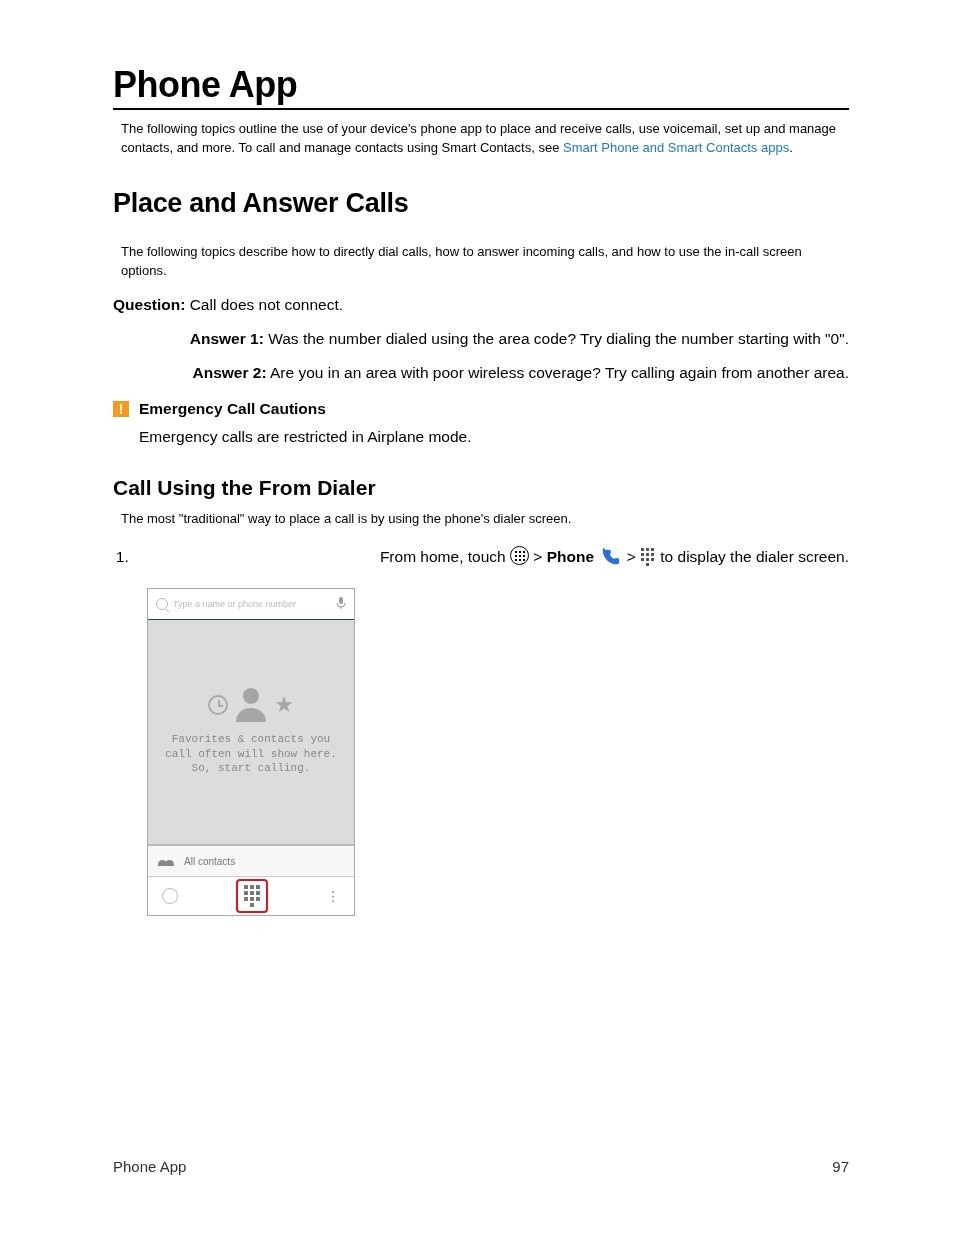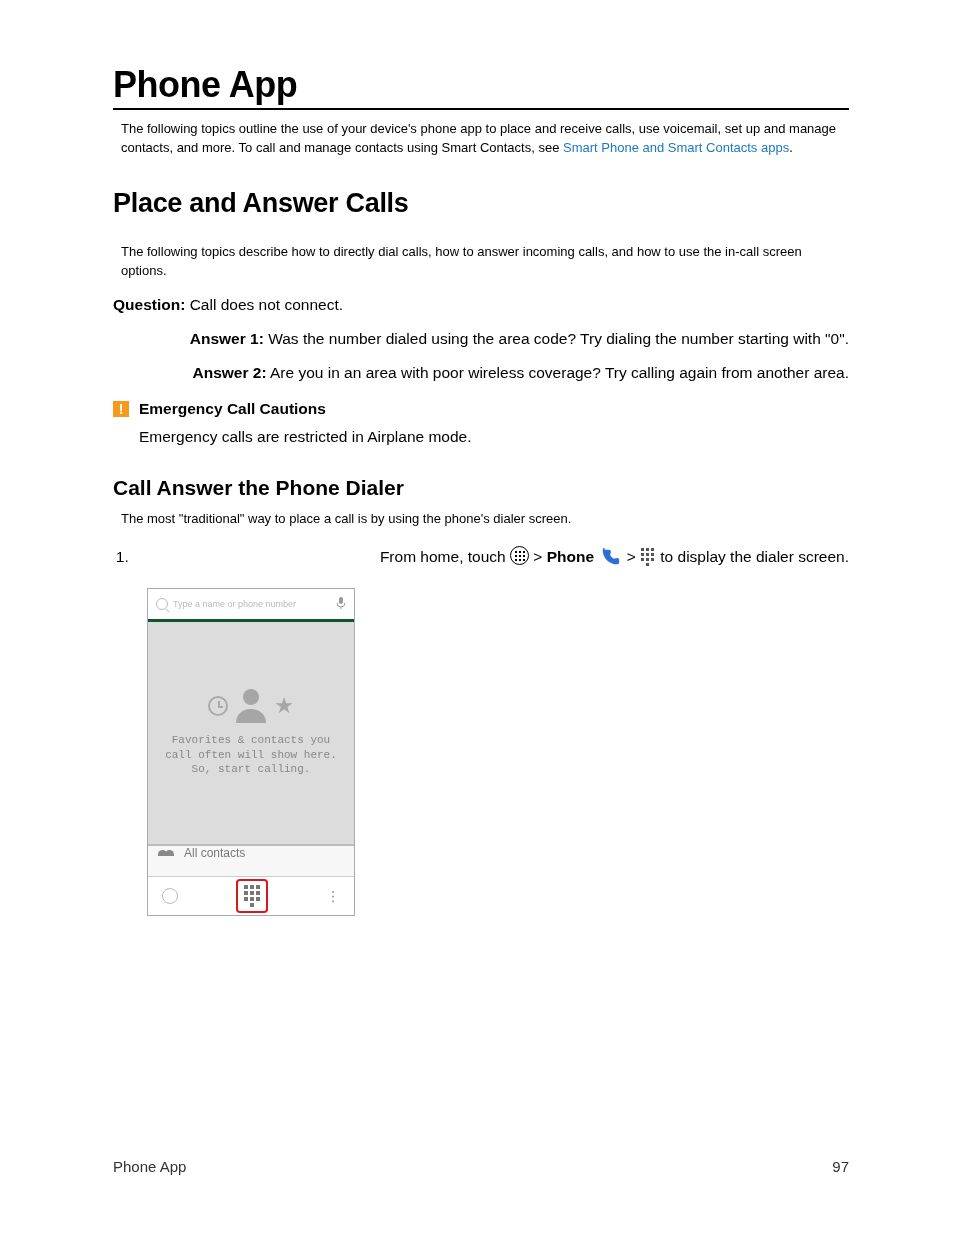--- a/index.html
+++ b/index.html
@@ -158,21 +158,21 @@
     border: 1px solid #aaa;
     background: #dcdcdc;
     display: flex;
     flex-direction: column;
     position: relative;
     box-sizing: border-box;
   }
   .mock-search {
     height: 30px;
     background: #fff;
-    border-bottom: 3px solid #14532d;
+    border-bottom: 1px solid #14532d;
     display: flex;
     align-items: center;
     padding: 0 8px;
     font-size: 9px;
     color: #bbb;
   }
   .mock-search .mag {
     width: 10px; height: 10px; margin-right: 5px;
     border: 1px solid #bbb; border-radius: 50%; position: relative;
   }
@@ -207,22 +207,22 @@
   .mock-center .person::after  { content:""; position:absolute; bottom:0; left:50%; transform:translateX(-50%); width:30px; height:14px; background:#a6a6a6; border-radius:14px 14px 0 0; }
   .mock-center .star {
     color:#a6a6a6; font-size:22px; line-height:1;
   }
   .mock-center .msg { line-height:1.35;font-family:Liberation Mono, monospace; }
 
   .mock-contacts {
     height: 30px;
     border-top: 2px solid #bbb;
     background:#f7f7f7;
-    display:flex; 
-    font-size:12px; color:#777;
+    display:flex; align-items:center;
+    font-size:10px; color:#777;
     padding:0 10px;
   }
   .mock-contacts .people-ic {
     width:16px; height:10px; margin-right:10px; position:relative;
   }
   .mock-contacts .people-ic::before,
   .mock-contacts .people-ic::after {
     content:""; position:absolute; bottom:0; width:9px; height:6px; background:#888; border-radius:6px 6px 0 0;
   }
   .mock-contacts .people-ic::before { left:0; }
@@ -282,21 +282,21 @@
       <span class="label">Answer 2:</span><span> Are you in an area with poor wireless coverage? Try calling again from another area.</span>
     </div>
   </div>
 
   <div class="caution-row">
     <span class="caution-icon">!</span>
     <span class="caution-title">Emergency Call Cautions</span>
   </div>
   <div class="caution-body">Emergency calls are restricted in Airplane mode.</div>
 
-  <h3 class="section-sub">Call Answer the Phone Dialer</h3>
+  <h3 class="section-sub">Call Using the From Dialer</h3>
 
   <p class="body">The most "traditional" way to place a call is by using the phone's dialer screen.</p>
 
   <ol class="steps">
     <li>
       <span>From home, touch </span>
       <span class="inline-icon apps-circle"></span>
       <span> &gt; </span>
       <b>Phone</b>
       <span class="inline-icon phone-handset">

